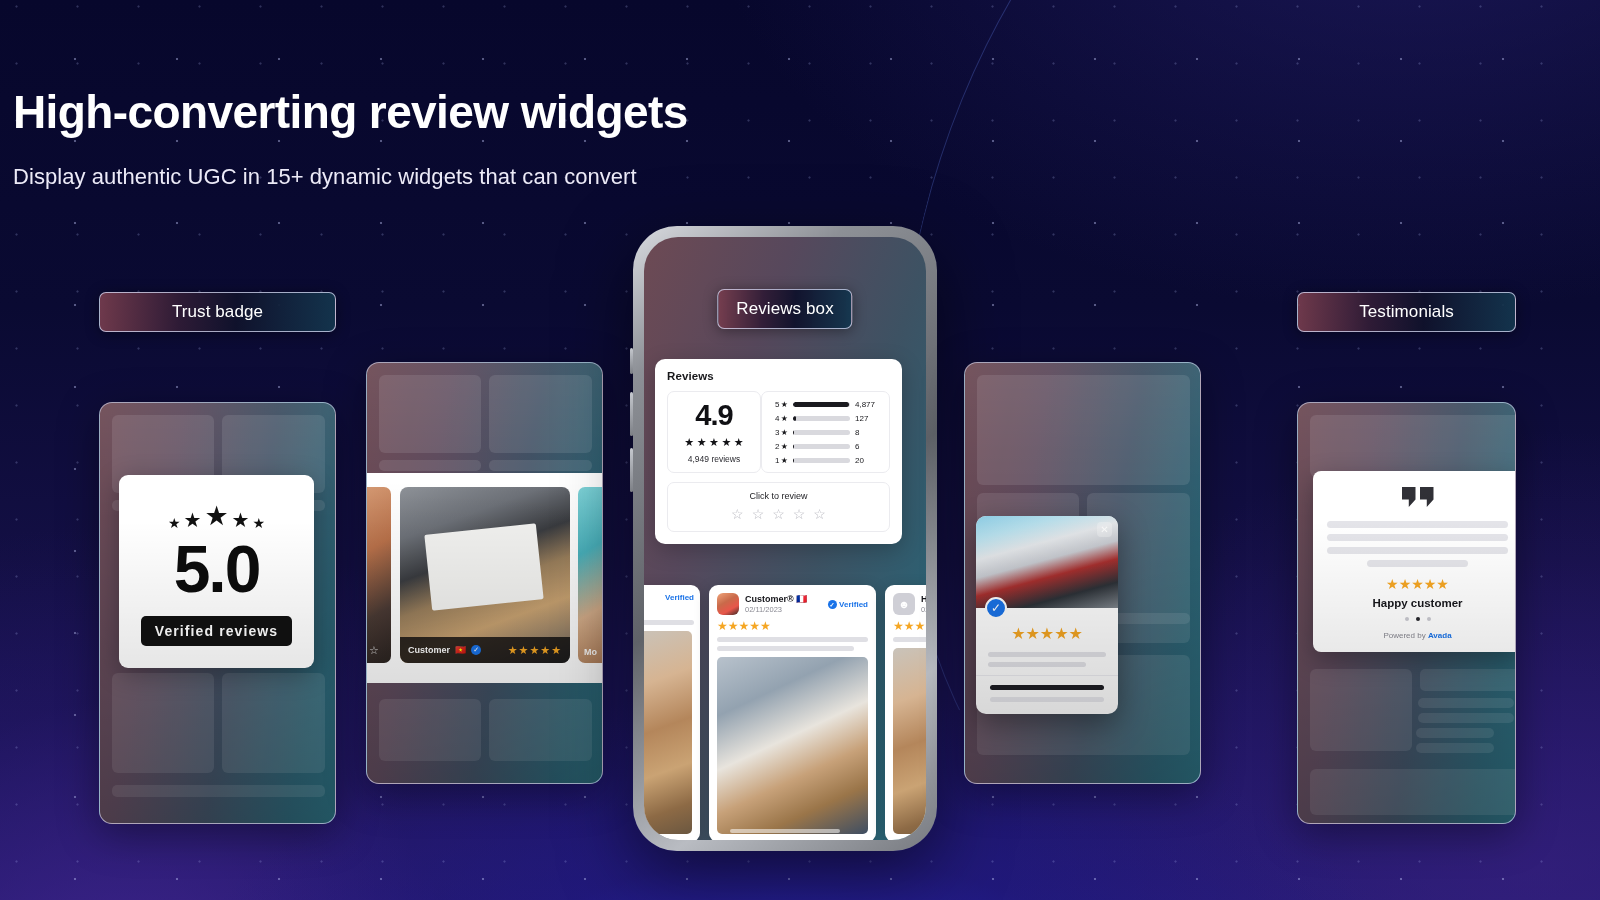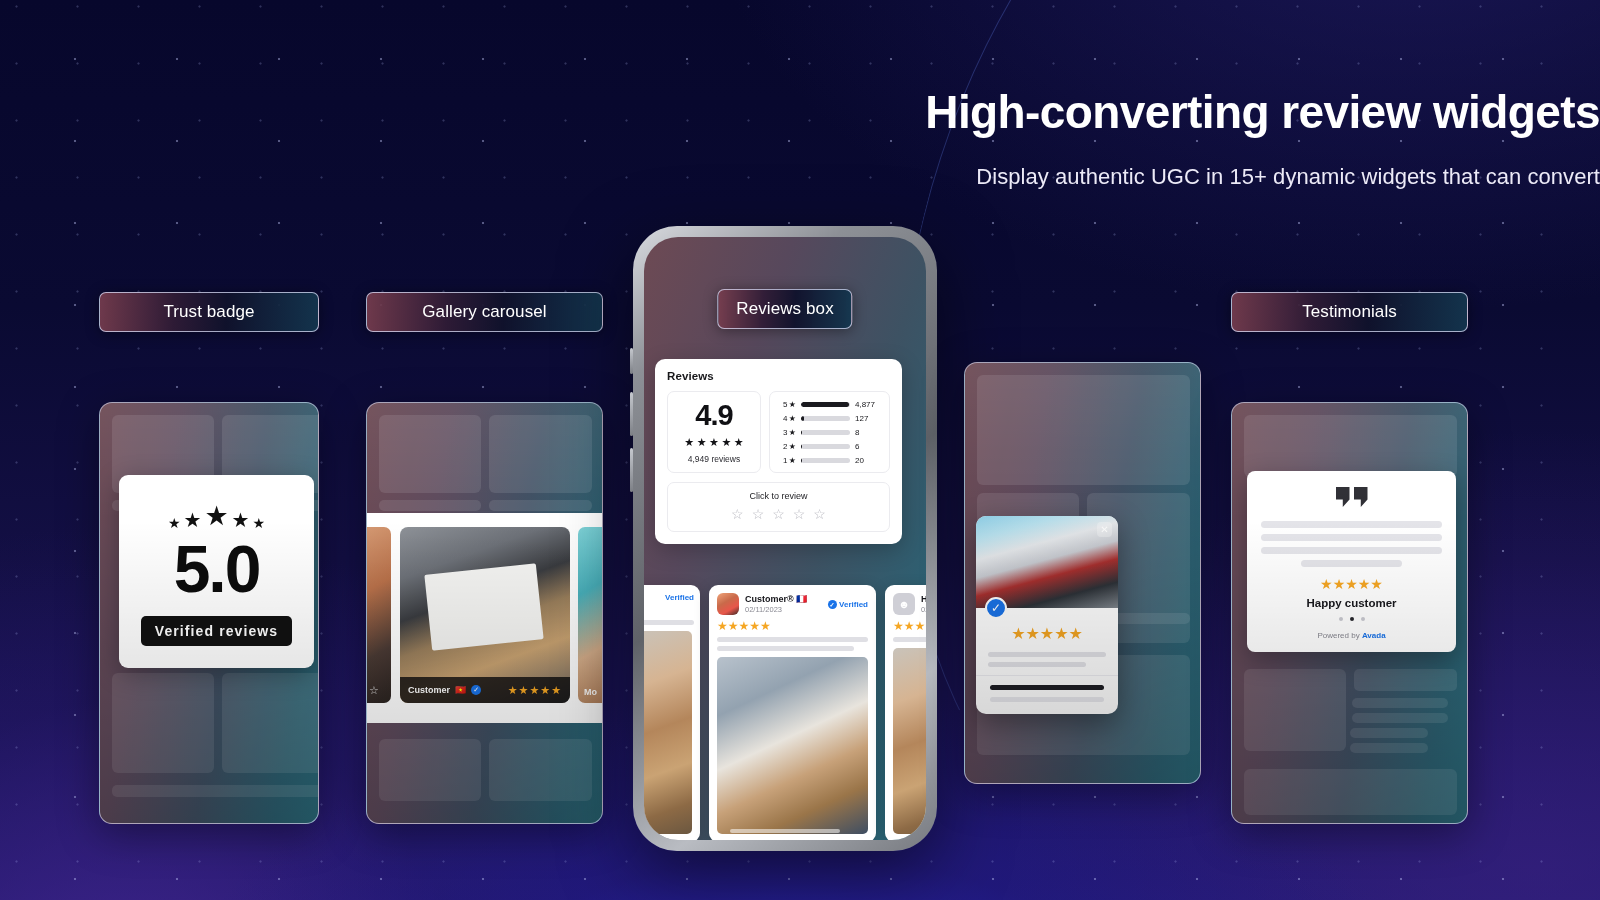--- a/index.html
+++ b/index.html
@@ -38,21 +38,21 @@
     position: absolute; right: -210px; top: -300px;
     width: 900px; height: 1250px;
     border-radius: 50%;
     border: 1.3px solid rgba(96,128,235,0.60);
     border-color: rgba(96,128,235,0.62) transparent transparent rgba(96,128,235,0.30);
     transform: rotate(14deg);
     pointer-events: none;
   }
 
   
-  .header { position: absolute; left: 0; right: 0; top: 88px; text-align: right; }
+  .header { position: absolute; left: 13px; right: 0; top: 88px; text-align: left; }
   .title {
     font-size: 46px; font-weight: 700; color: #ffffff;
     letter-spacing: -0.6px; line-height: 1.08;
   }
   .subtitle {
     margin-top: 26px;
     font-size: 22px; font-weight: 400; color: #eceaf7;
     letter-spacing: 0.05px;
   }
 
@@ -138,21 +138,21 @@
     width: 110px; height: 4px; border-radius: 3px; background: rgba(255,255,255,0.55);
   }
 
   
   .rev-box {
     position: absolute; background: #ffffff; border-radius: 10px;
     box-shadow: 0 6px 22px rgba(0,0,0,0.22);
     padding: 11px 12px 12px;
   }
   .rev-title { font-size: 11.5px; font-weight: 600; color: #18181b; letter-spacing: 0.1px; }
-  .rev-row { display: flex; gap: 8px; margin-top: 9px; }
+  .rev-row { display: flex; margin-top: 9px; }
   .rev-left {
     width: 94px; border: 1px solid #ebebef; border-radius: 7px;
     display: flex; flex-direction: column; align-items: center; justify-content: center;
     padding: 9px 4px 8px;
   }
   .rev-avg { font-size: 29px; font-weight: 700; color: #101014; letter-spacing: -1px; line-height: 1; }
   .rev-avg-stars { display:flex; gap:2.5px; margin-top: 7px; color:#121216; font-size: 11px; line-height:1; }
   .rev-count { font-size: 8.5px; color: #2a2a30; margin-top: 6px; }
   .rev-right {
     flex: 1; border: 1px solid #ebebef; border-radius: 7px;
@@ -242,21 +242,21 @@
   <div class="stars-layer"></div>
   <div class="arc"></div>
 
   <div class="header">
     <div class="title">High-converting review widgets</div>
     <div class="subtitle">Display authentic UGC in 15+ dynamic widgets that can convert</div>
   </div>
 
   <div class="columns">
 
-    <div class="col" style="left:99px; top:292px; width:220px;">
+    <div class="col" style="left:99px; top:292px; width:237px;">
       <div class="pill">Trust badge</div>
       <div class="mock" style="margin-top:70px; height:422px;">
         <div class="ph" style="left:12px; top:12px; width:102px; height:78px;"></div>
         <div class="ph" style="left:122px; top:12px; width:103px; height:78px;"></div>
         <div class="ph sm" style="left:12px; top:97px; width:102px; height:11px;"></div>
         <div class="ph sm" style="left:122px; top:97px; width:103px; height:11px;"></div>
         <div class="ph" style="left:12px; top:270px; width:102px; height:100px;"></div>
         <div class="ph" style="left:122px; top:270px; width:103px; height:100px;"></div>
         <div class="ph sm" style="left:12px; top:382px; width:213px; height:12px;"></div>
 
@@ -268,21 +268,20 @@
             <span style="font-size:20px">★</span>
             <span style="font-size:14px">★</span>
           </div>
           <div class="tb-score" style="margin-top:6px;">5.0</div>
           <div class="tb-label" style="margin-top:14px;">Verified reviews</div>
         </div>
       </div>
     </div>
 
     <div class="col" style="left:366px; top:292px; width:237px;">
-      <div class="pill">Gallery carousel</div>
       <div class="mock" style="margin-top:70px; height:422px;">
         <div class="ph" style="left:12px; top:12px; width:102px; height:78px;"></div>
         <div class="ph" style="left:122px; top:12px; width:103px; height:78px;"></div>
         <div class="ph sm" style="left:12px; top:97px; width:102px; height:11px;"></div>
         <div class="ph sm" style="left:122px; top:97px; width:103px; height:11px;"></div>
 
         <div style="position:absolute; left:0; right:0; top:110px; height:210px; background:#fff;">
           <div style="position:absolute; left:-22px; top:14px; width:46px; height:176px; border-radius:7px; overflow:hidden;" class="img-person">
             <div style="position:absolute; left:24px; bottom:6px; color:#d8d8d8; font-size:11px;">☆</div>
           </div>
@@ -463,21 +462,21 @@
           <div class="pp-stars">★★★★★</div>
           <div class="pp-line"></div>
           <div class="pp-line" style="margin-right:32px;"></div>
           <div class="pp-sep"></div>
           <div class="pp-dark"></div>
           <div class="pp-line" style="margin:0 14px 12px; background:#e9e9ee;"></div>
         </div>
       </div>
     </div>
 
-    <div class="col" style="left:1231px; top:292px; width:237px;">
+    <div class="col" style="left:1297px; top:292px; width:219px;">
       <div class="pill">Testimonials</div>
       <div class="mock" style="margin-top:70px; height:422px;">
         <div class="ph" style="left:12px; top:12px; width:213px; height:62px;"></div>
         <div class="ph" style="left:12px; top:266px; width:102px; height:82px;"></div>
         <div class="ph sm" style="left:122px; top:266px; width:103px; height:22px;"></div>
         <div class="ph sm" style="left:120px; top:295px; width:96px; height:10px;"></div>
         <div class="ph sm" style="left:120px; top:310px; width:96px; height:10px;"></div>
         <div class="ph sm" style="left:118px; top:325px; width:78px; height:10px;"></div>
         <div class="ph sm" style="left:118px; top:340px; width:78px; height:10px;"></div>
         <div class="ph" style="left:12px; top:366px; width:213px; height:46px;"></div>

